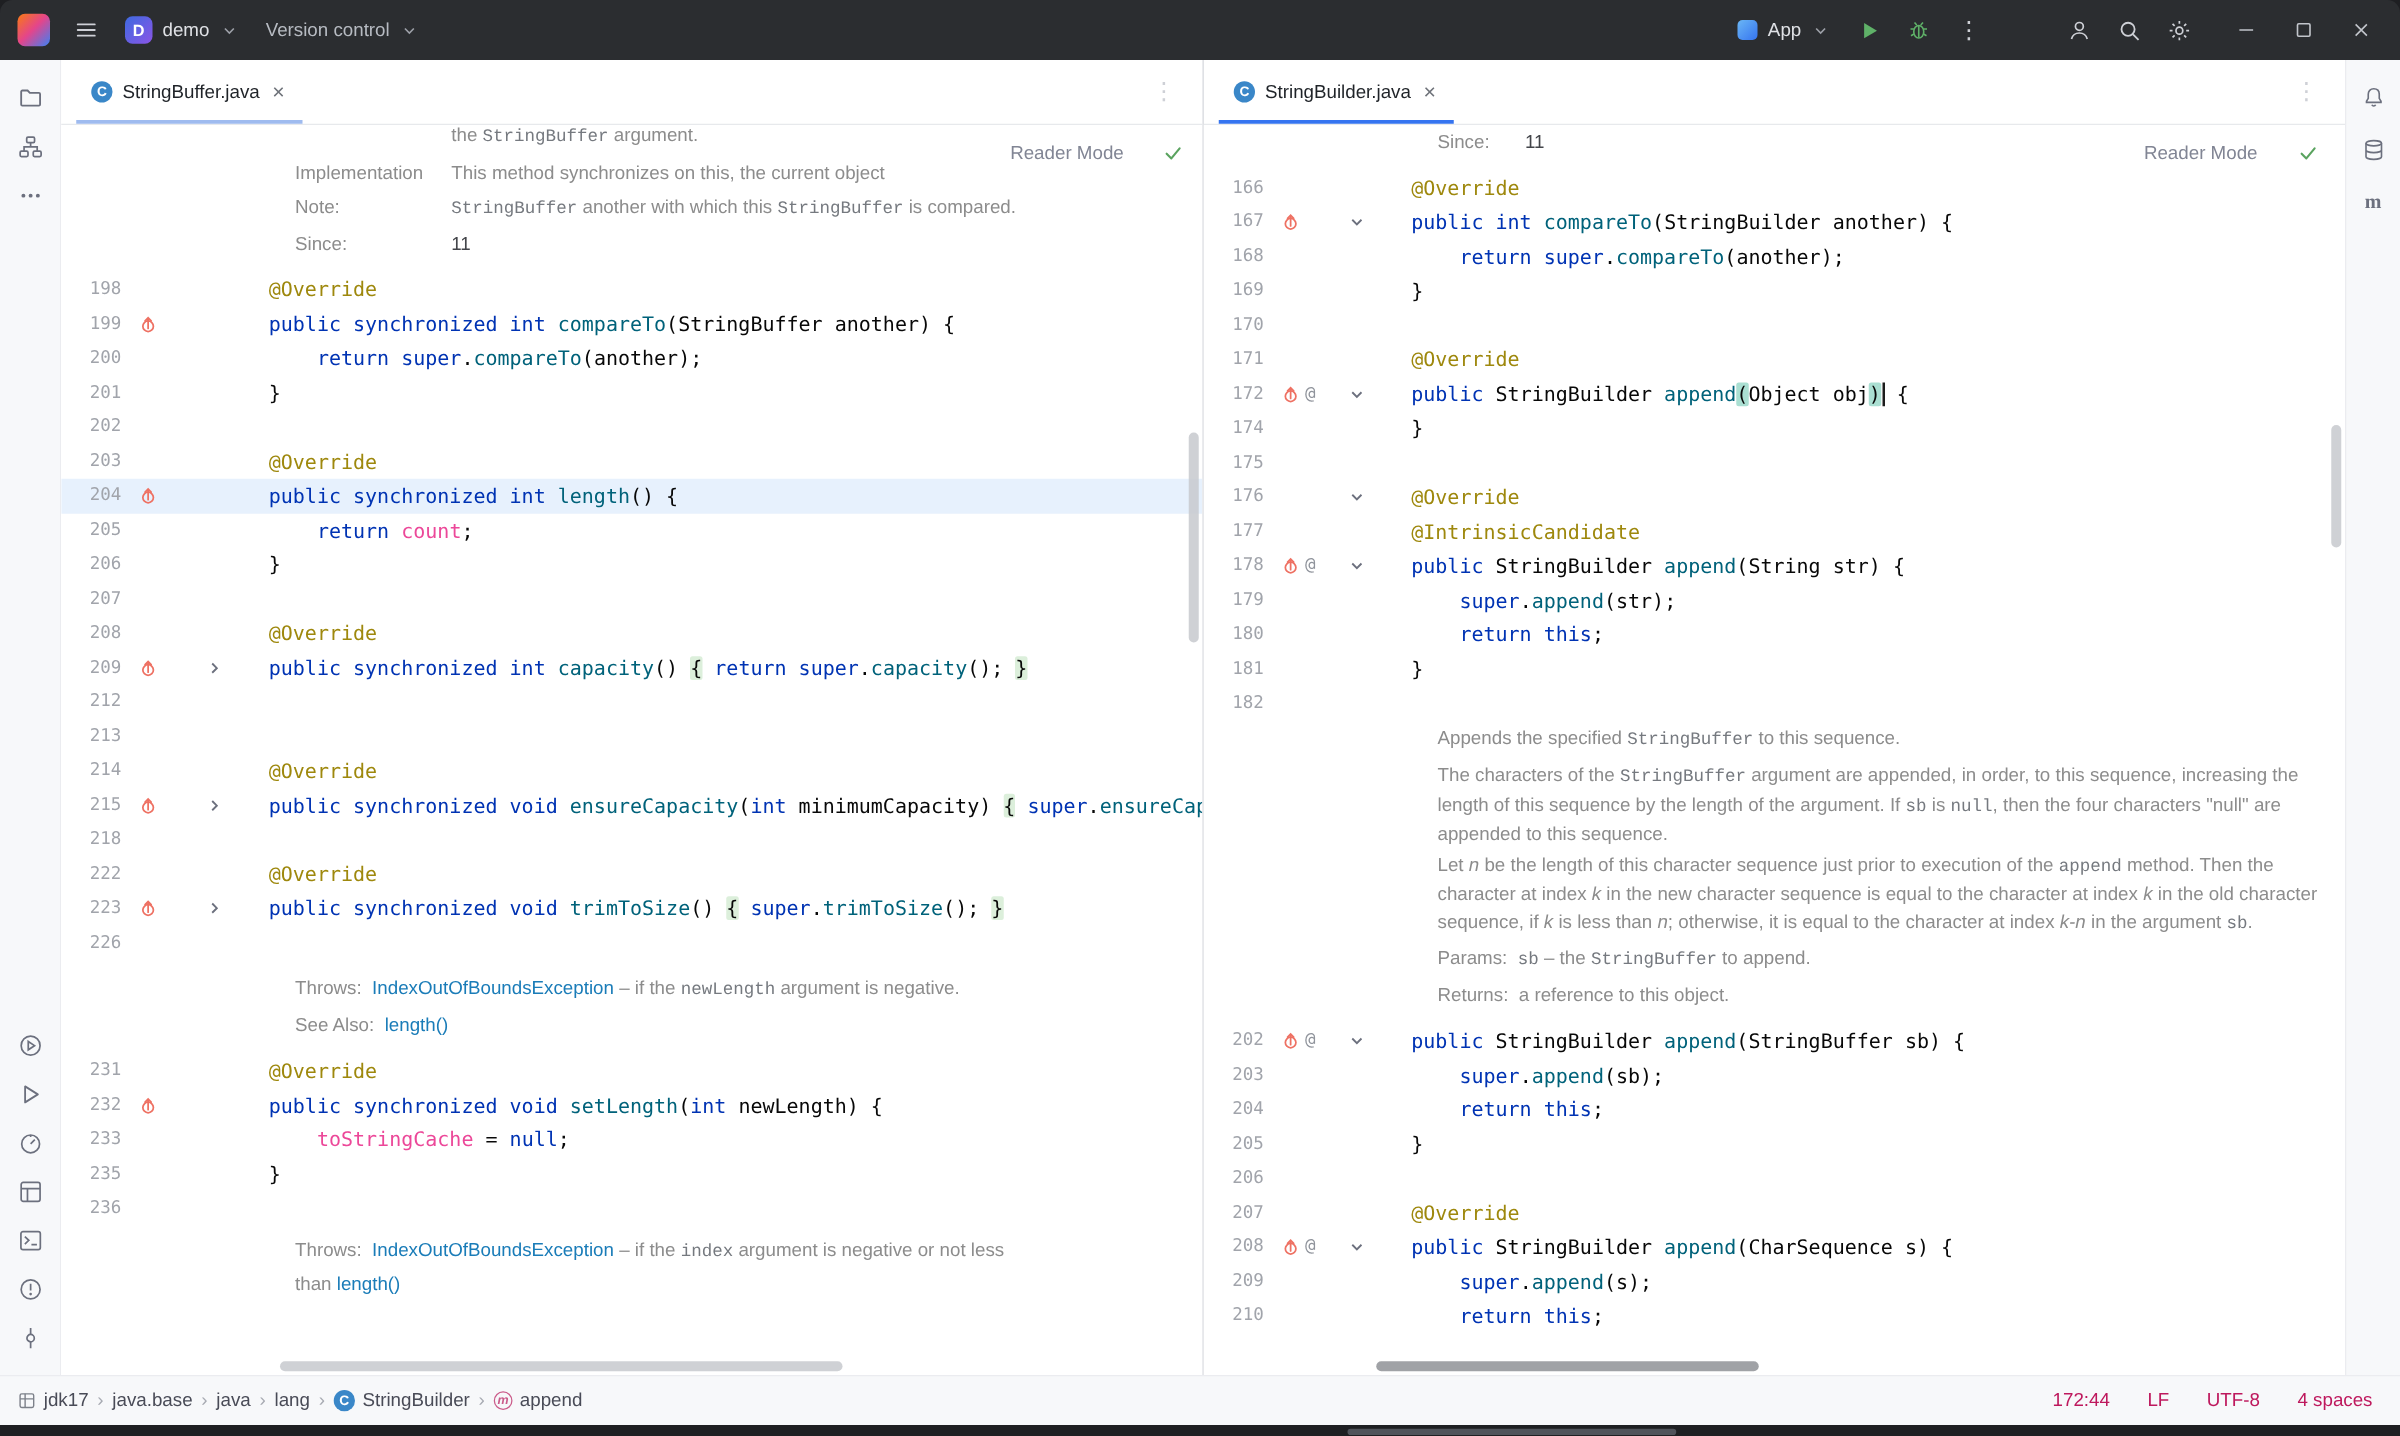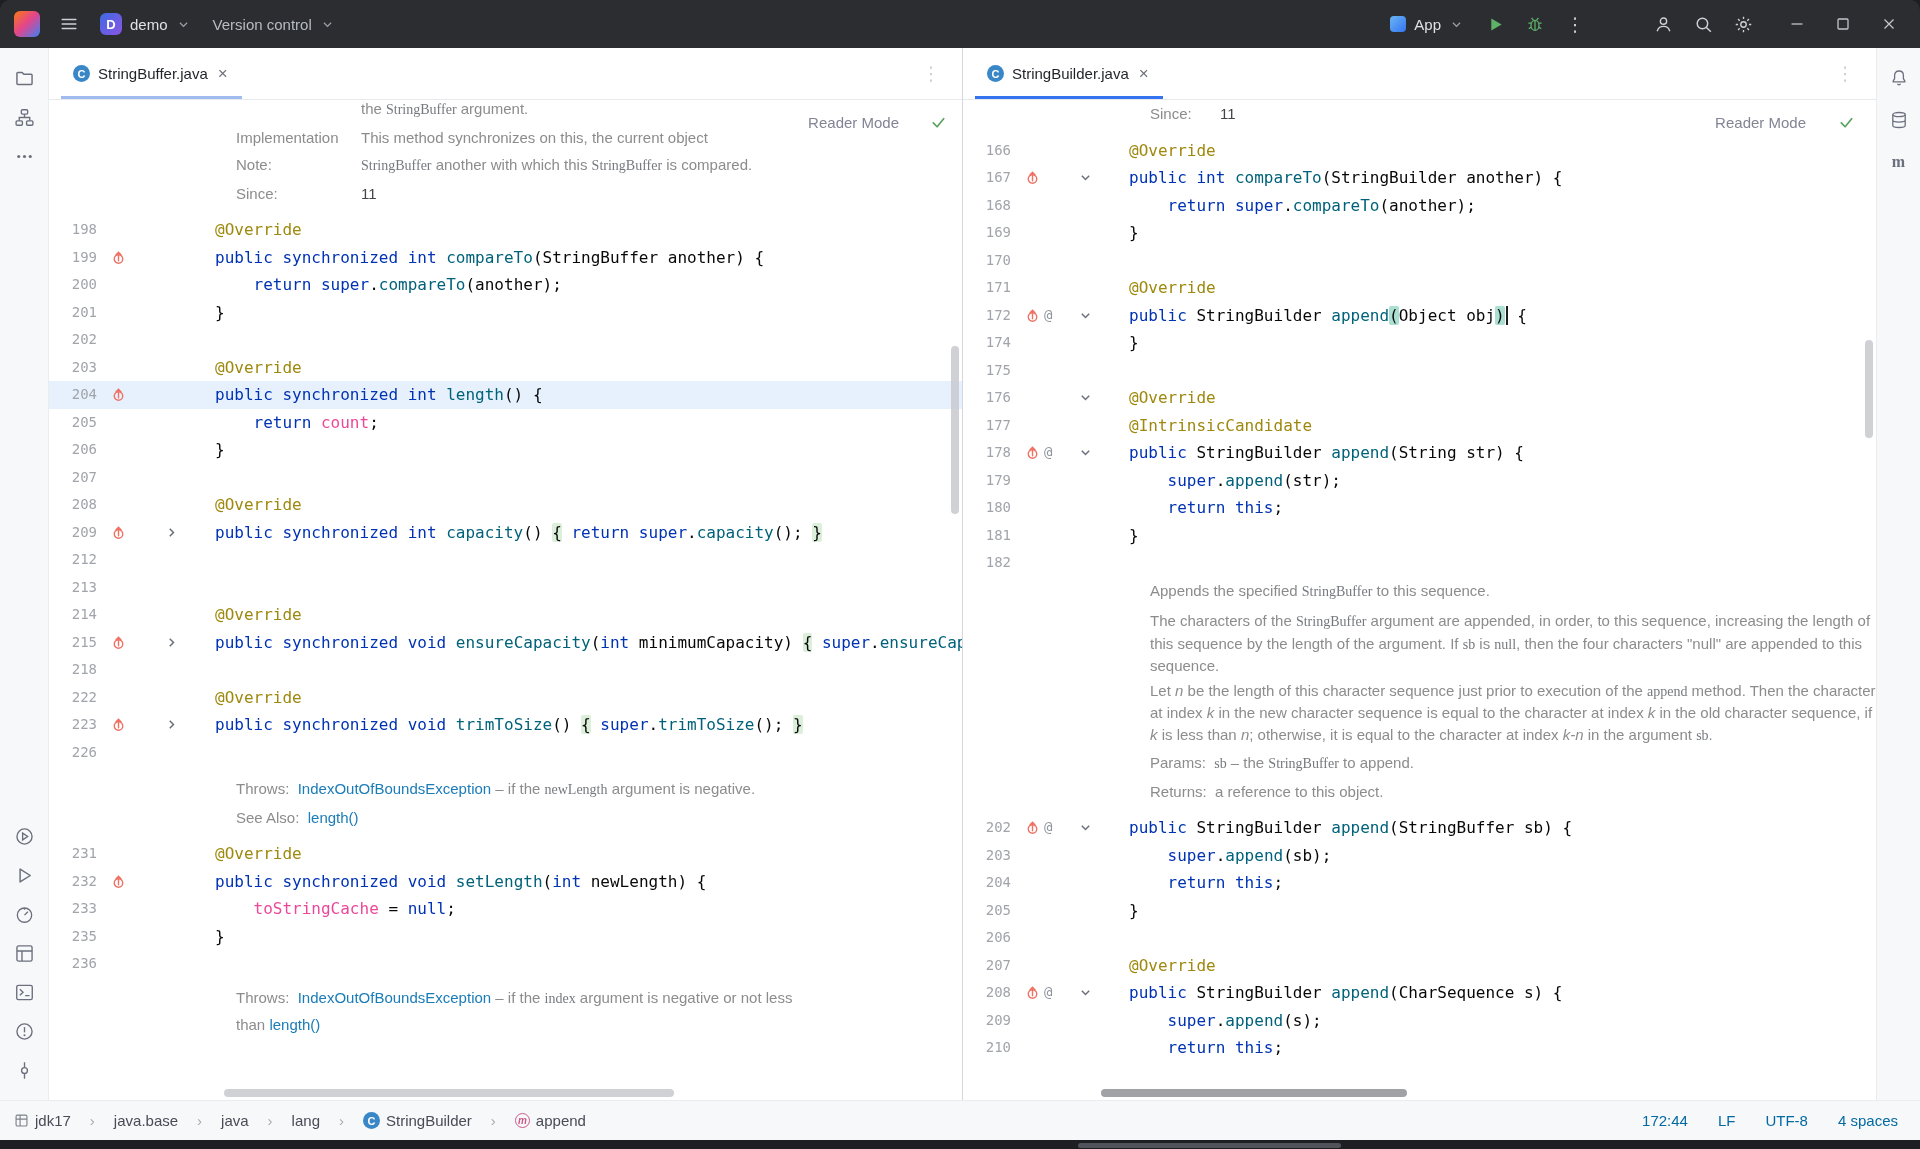--- a/index.html
+++ b/index.html
@@ -65,21 +65,21 @@
   .row.doc .codeline{padding-left:37px}
   .row.para{white-space:normal;line-height:21.5px;min-height:0;margin:3px 0}
   .row.para .codeline{max-width:765px}
   .row.tight{line-height:21.5px;min-height:21.5px}
   .dstart{margin-top:9px}.dend{margin-bottom:9px}
 
   
   .tk-k{color:#0033b3}.tk-p{color:#080808}.tk-m{color:#00627a}
   .tk-si{color:#00627a;font-style:italic}.tk-f{color:#ec4899}.tk-a{color:#9e880d}
   .tk-d{color:#8c8c8c}
-  .tk-dm{font-family:Liberation Serif, serif;font-size:14px;color:#75797f}
+  .tk-dm{font-family:Liberation Mono, monospace;font-size:14px;color:#75797f}
   .tk-dv{color:#43454a}.tk-di{font-style:italic}
   .tk-dl{color:#1a7cb8}
   .tk-lab{display:inline-block;width:125px}
   .tk-lab2{display:inline-block;width:70px}
   .tk-fb{background:#dcefdb;border-radius:2px}
   .tk-hb{background:#aadfd2;border-radius:2px}
   .tk-cur{display:inline-block;width:2px;height:19px;background:#1c1c1c;vertical-align:-4px;margin-left:1px}
 
   
   .reader{position:absolute;top:13px;background:#fff;padding:1px 8px;color:#818594;font-size:15px;z-index:5}
@@ -95,25 +95,25 @@
 
   
   .cic{width:17px;height:17px;border-radius:50%;background:#3a87c8;color:#fff;font-size:11px;font-weight:700;
     display:inline-flex;align-items:center;justify-content:center;font-family:"Liberation Sans",sans-serif}
   .mic{width:15px;height:15px;border-radius:50%;border:1.5px solid #cb5b8a;color:#cb5b8a;font-size:10px;
     font-style:italic;font-weight:700;display:inline-flex;align-items:center;justify-content:center}
 
   
   .statusbar{height:40px;background:#f7f8fa;border-top:1px solid #ebecf0;display:flex;align-items:center;
     padding:0 22px 0 14px;font-size:15px;color:#494b57;flex:none}
-  .bcrumbs{display:flex;align-items:center;gap:19px}
+  .bcrumbs{display:flex;align-items:center;gap:7px}
   .bitem{display:inline-flex;align-items:center;gap:6px}
   .bsep{color:#a8abb3}
   .sspacer{flex:1}
-  .sright{display:flex;align-items:center;gap:30px;color:#0369a1}
+  .sright{display:flex;align-items:center;gap:30px;color:#be185d}
 
   
   .bottomstrip{position:absolute;left:0;top:1140px;width:1920px;height:9px;background:#1e1f22}
   .pill{position:absolute;left:1078px;top:3px;width:263px;height:5px;border-radius:3px;background:#50535a}
 </style>
 </head>
 <body>
 
 <div class="window">
 

